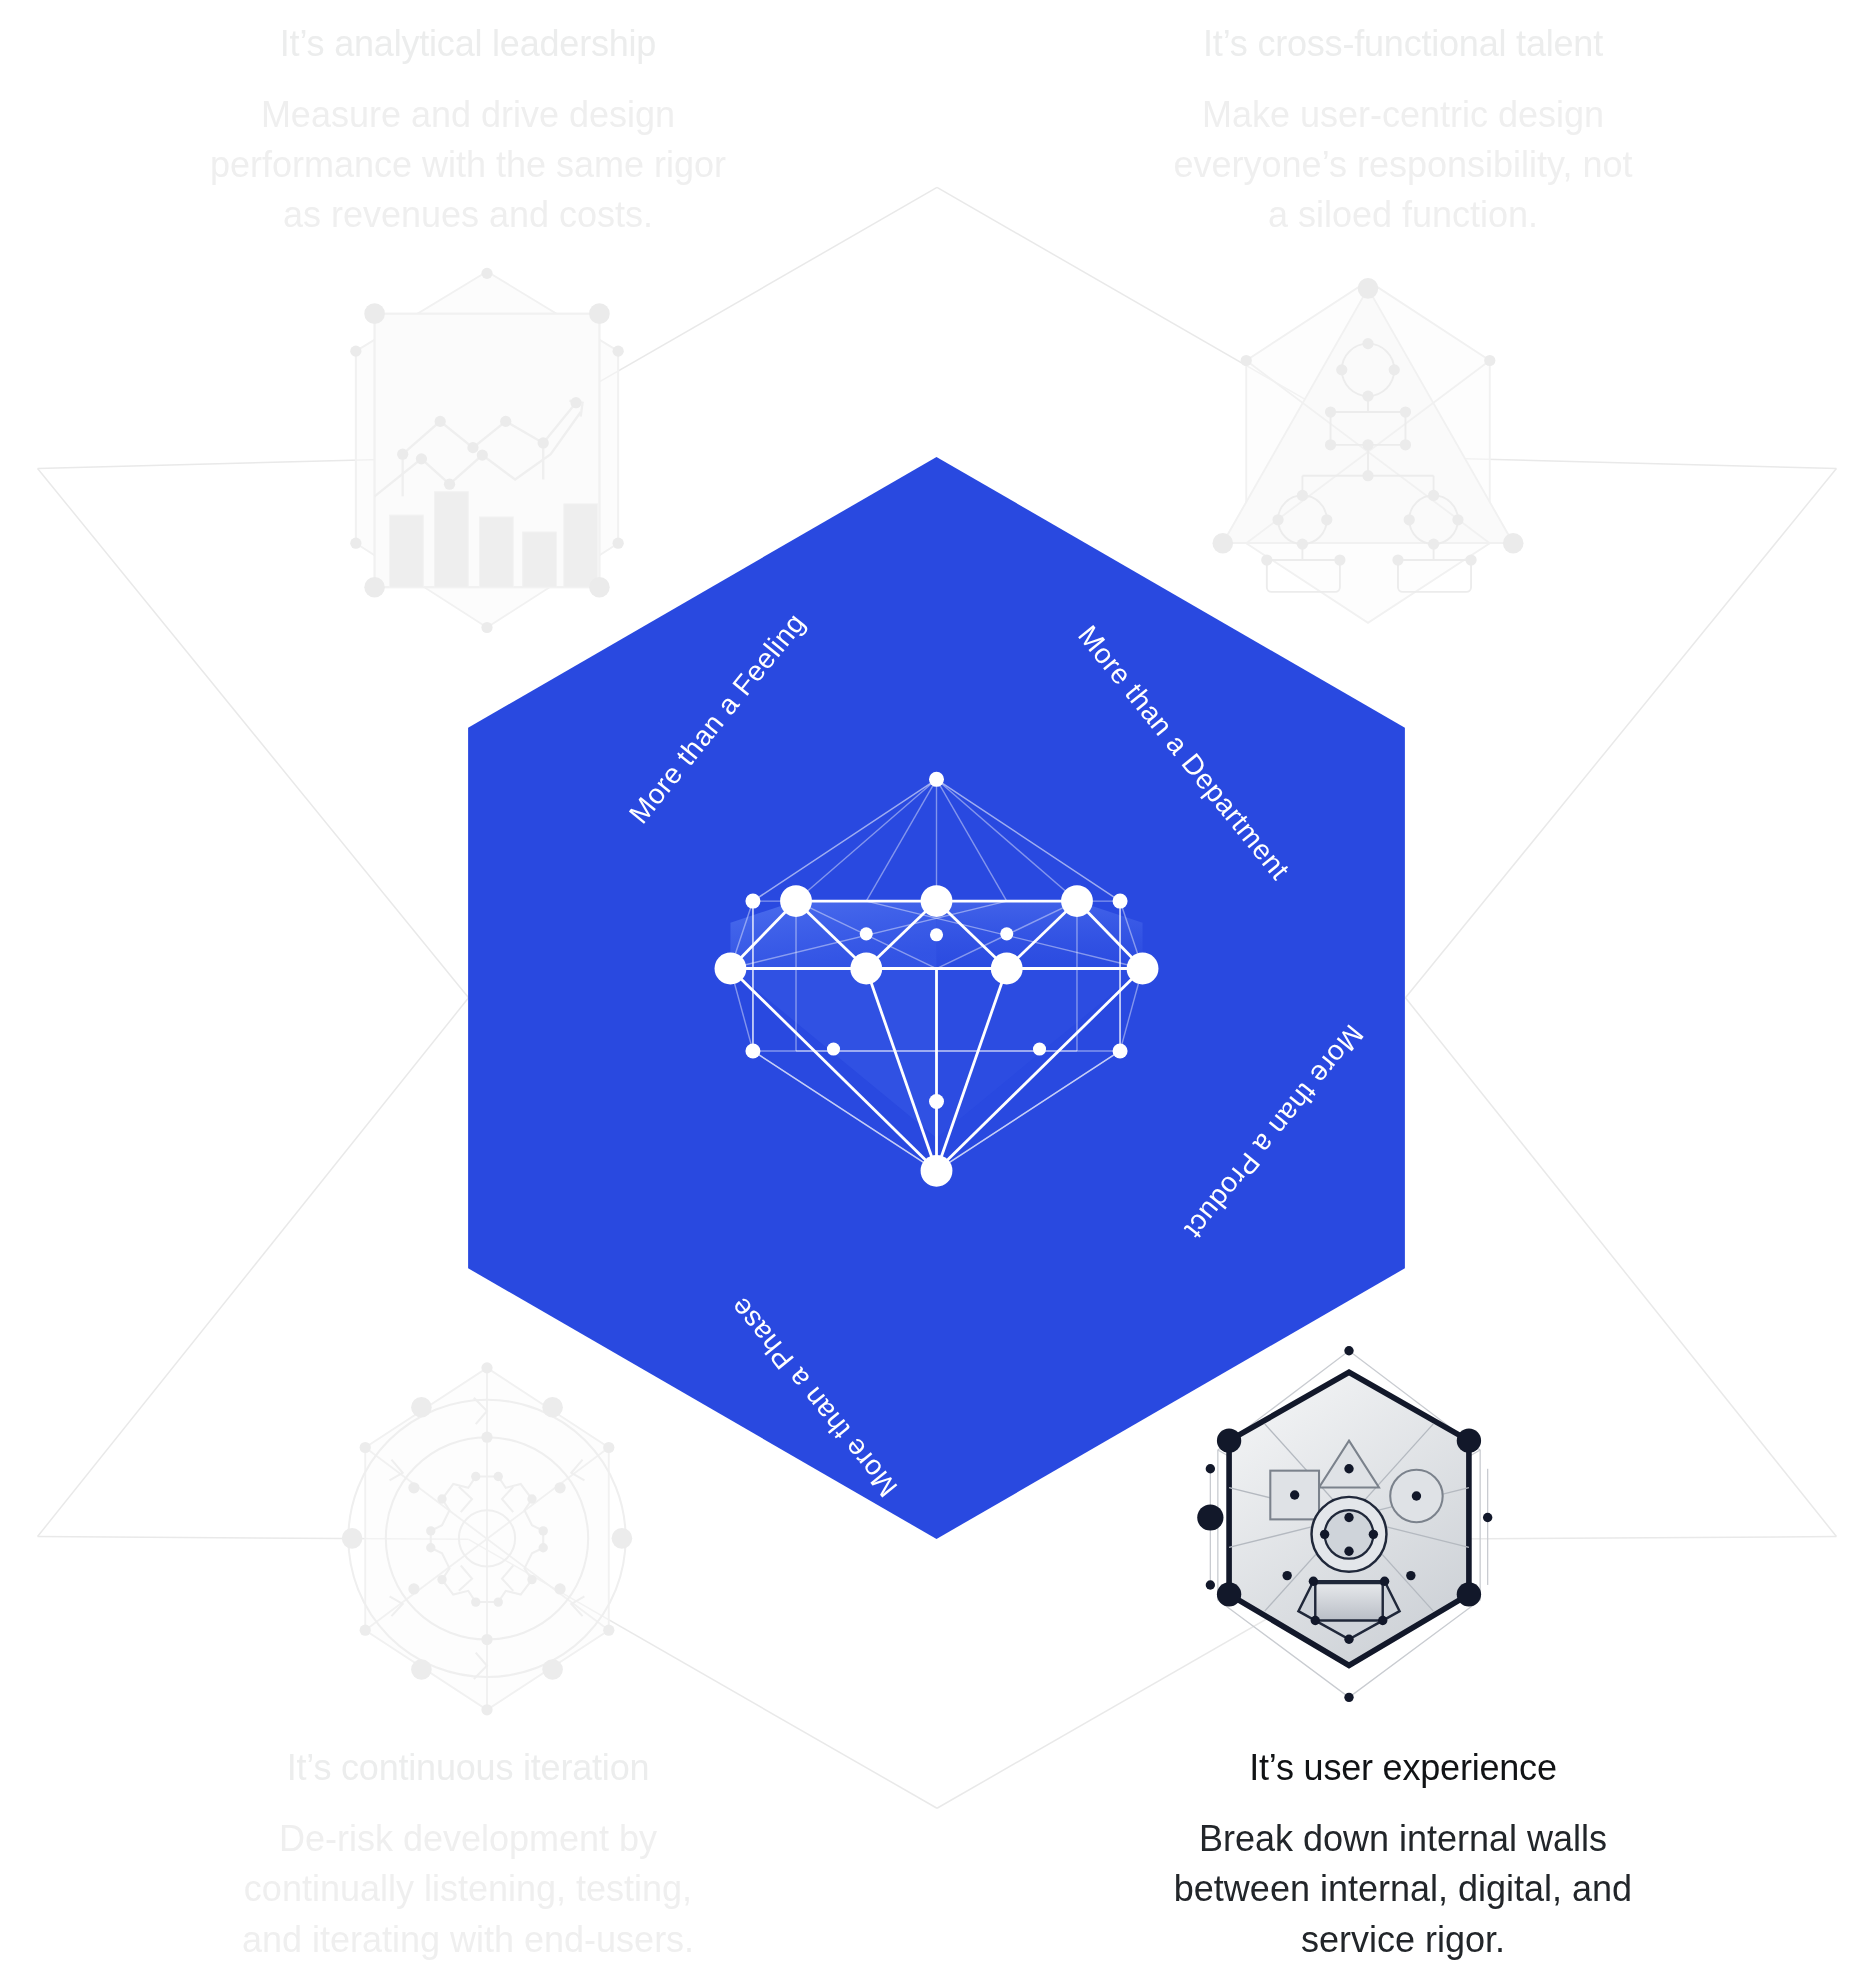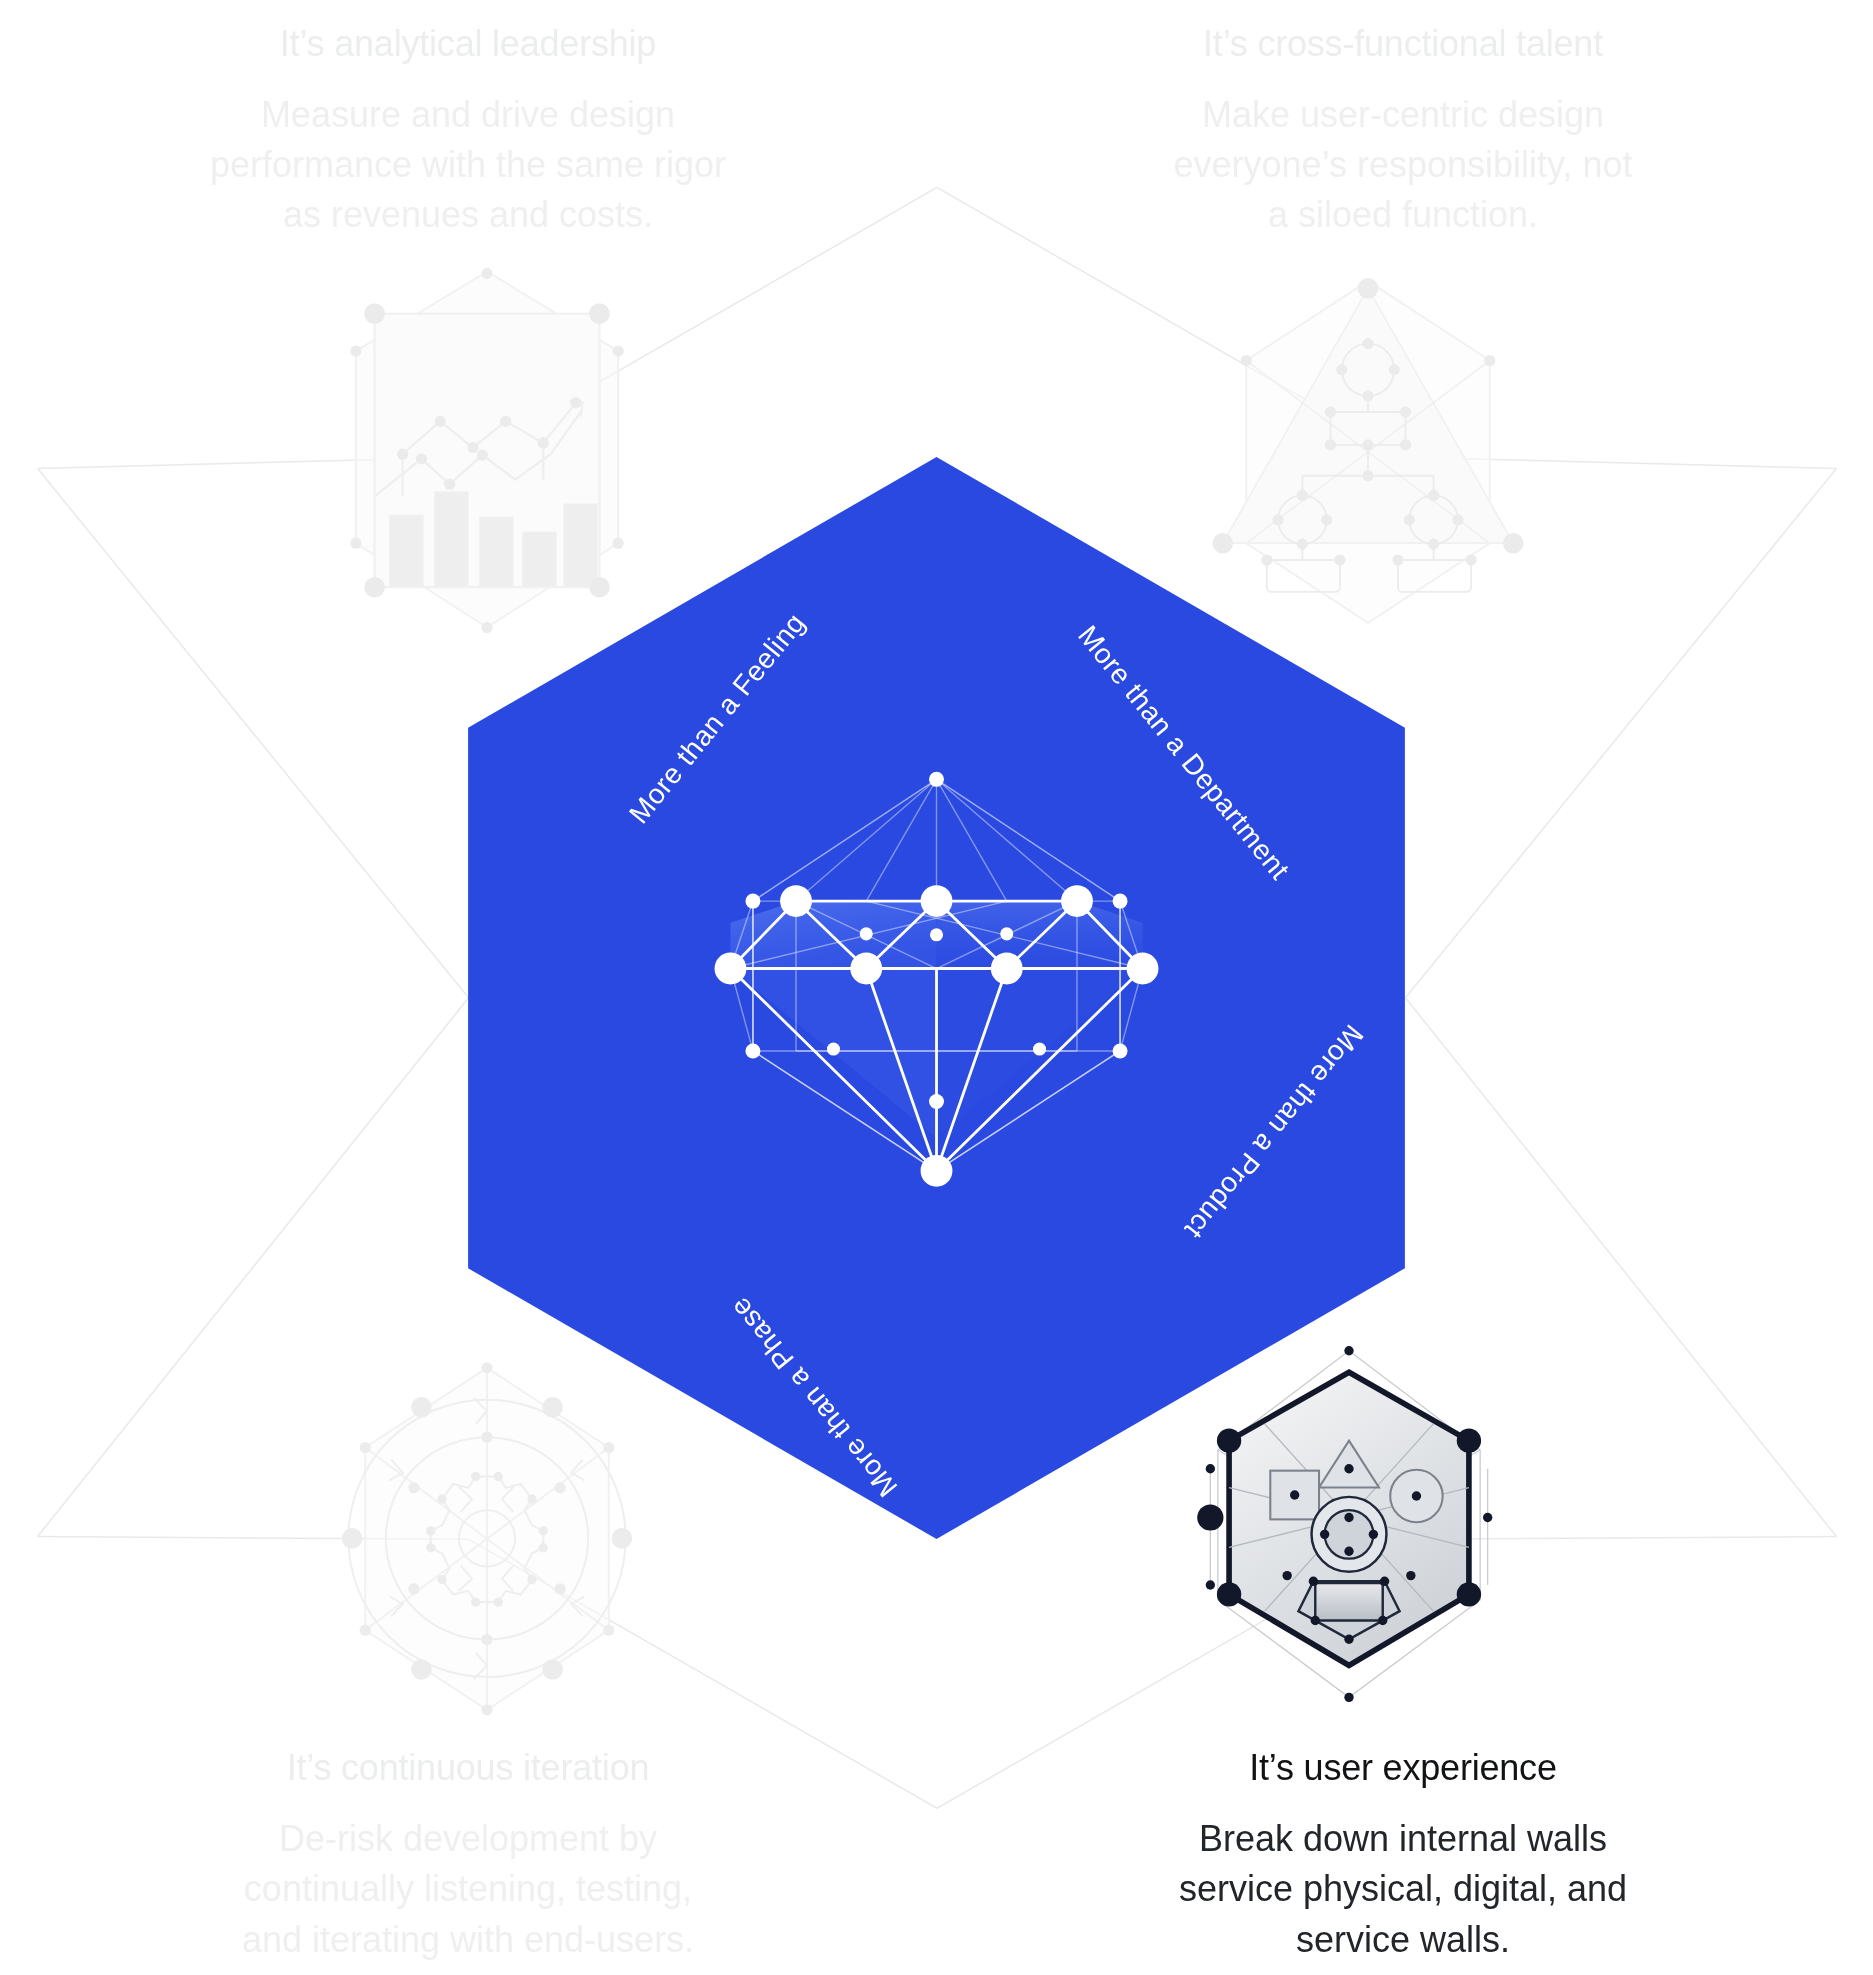--- a/index.html
+++ b/index.html
@@ -459,17 +459,17 @@
     <p class="q-body"><span>Make user-centric design</span><br><span>everyone’s responsibility, not</span><br><span>a siloed function.</span></p>
   </div>
 
   <div class="quad dim" id="quad-bl">
     <p class="q-title">It’s continuous iteration</p>
     <p class="q-body"><span>De-risk development by</span><br><span>continually listening, testing,</span><br><span>and iterating with end-users.</span></p>
   </div>
 
   <div class="quad on" id="quad-br">
     <p class="q-title">It’s user experience</p>
-    <p class="q-body"><span>Break down internal walls</span><br><span>service physical, digital, and</span><br><span>service walls.</span></p>
+    <p class="q-body"><span>Break down internal walls</span><br><span>between internal, digital, and</span><br><span>service rigor.</span></p>
   </div>
 
 </div>
 
 
 </body></html>

